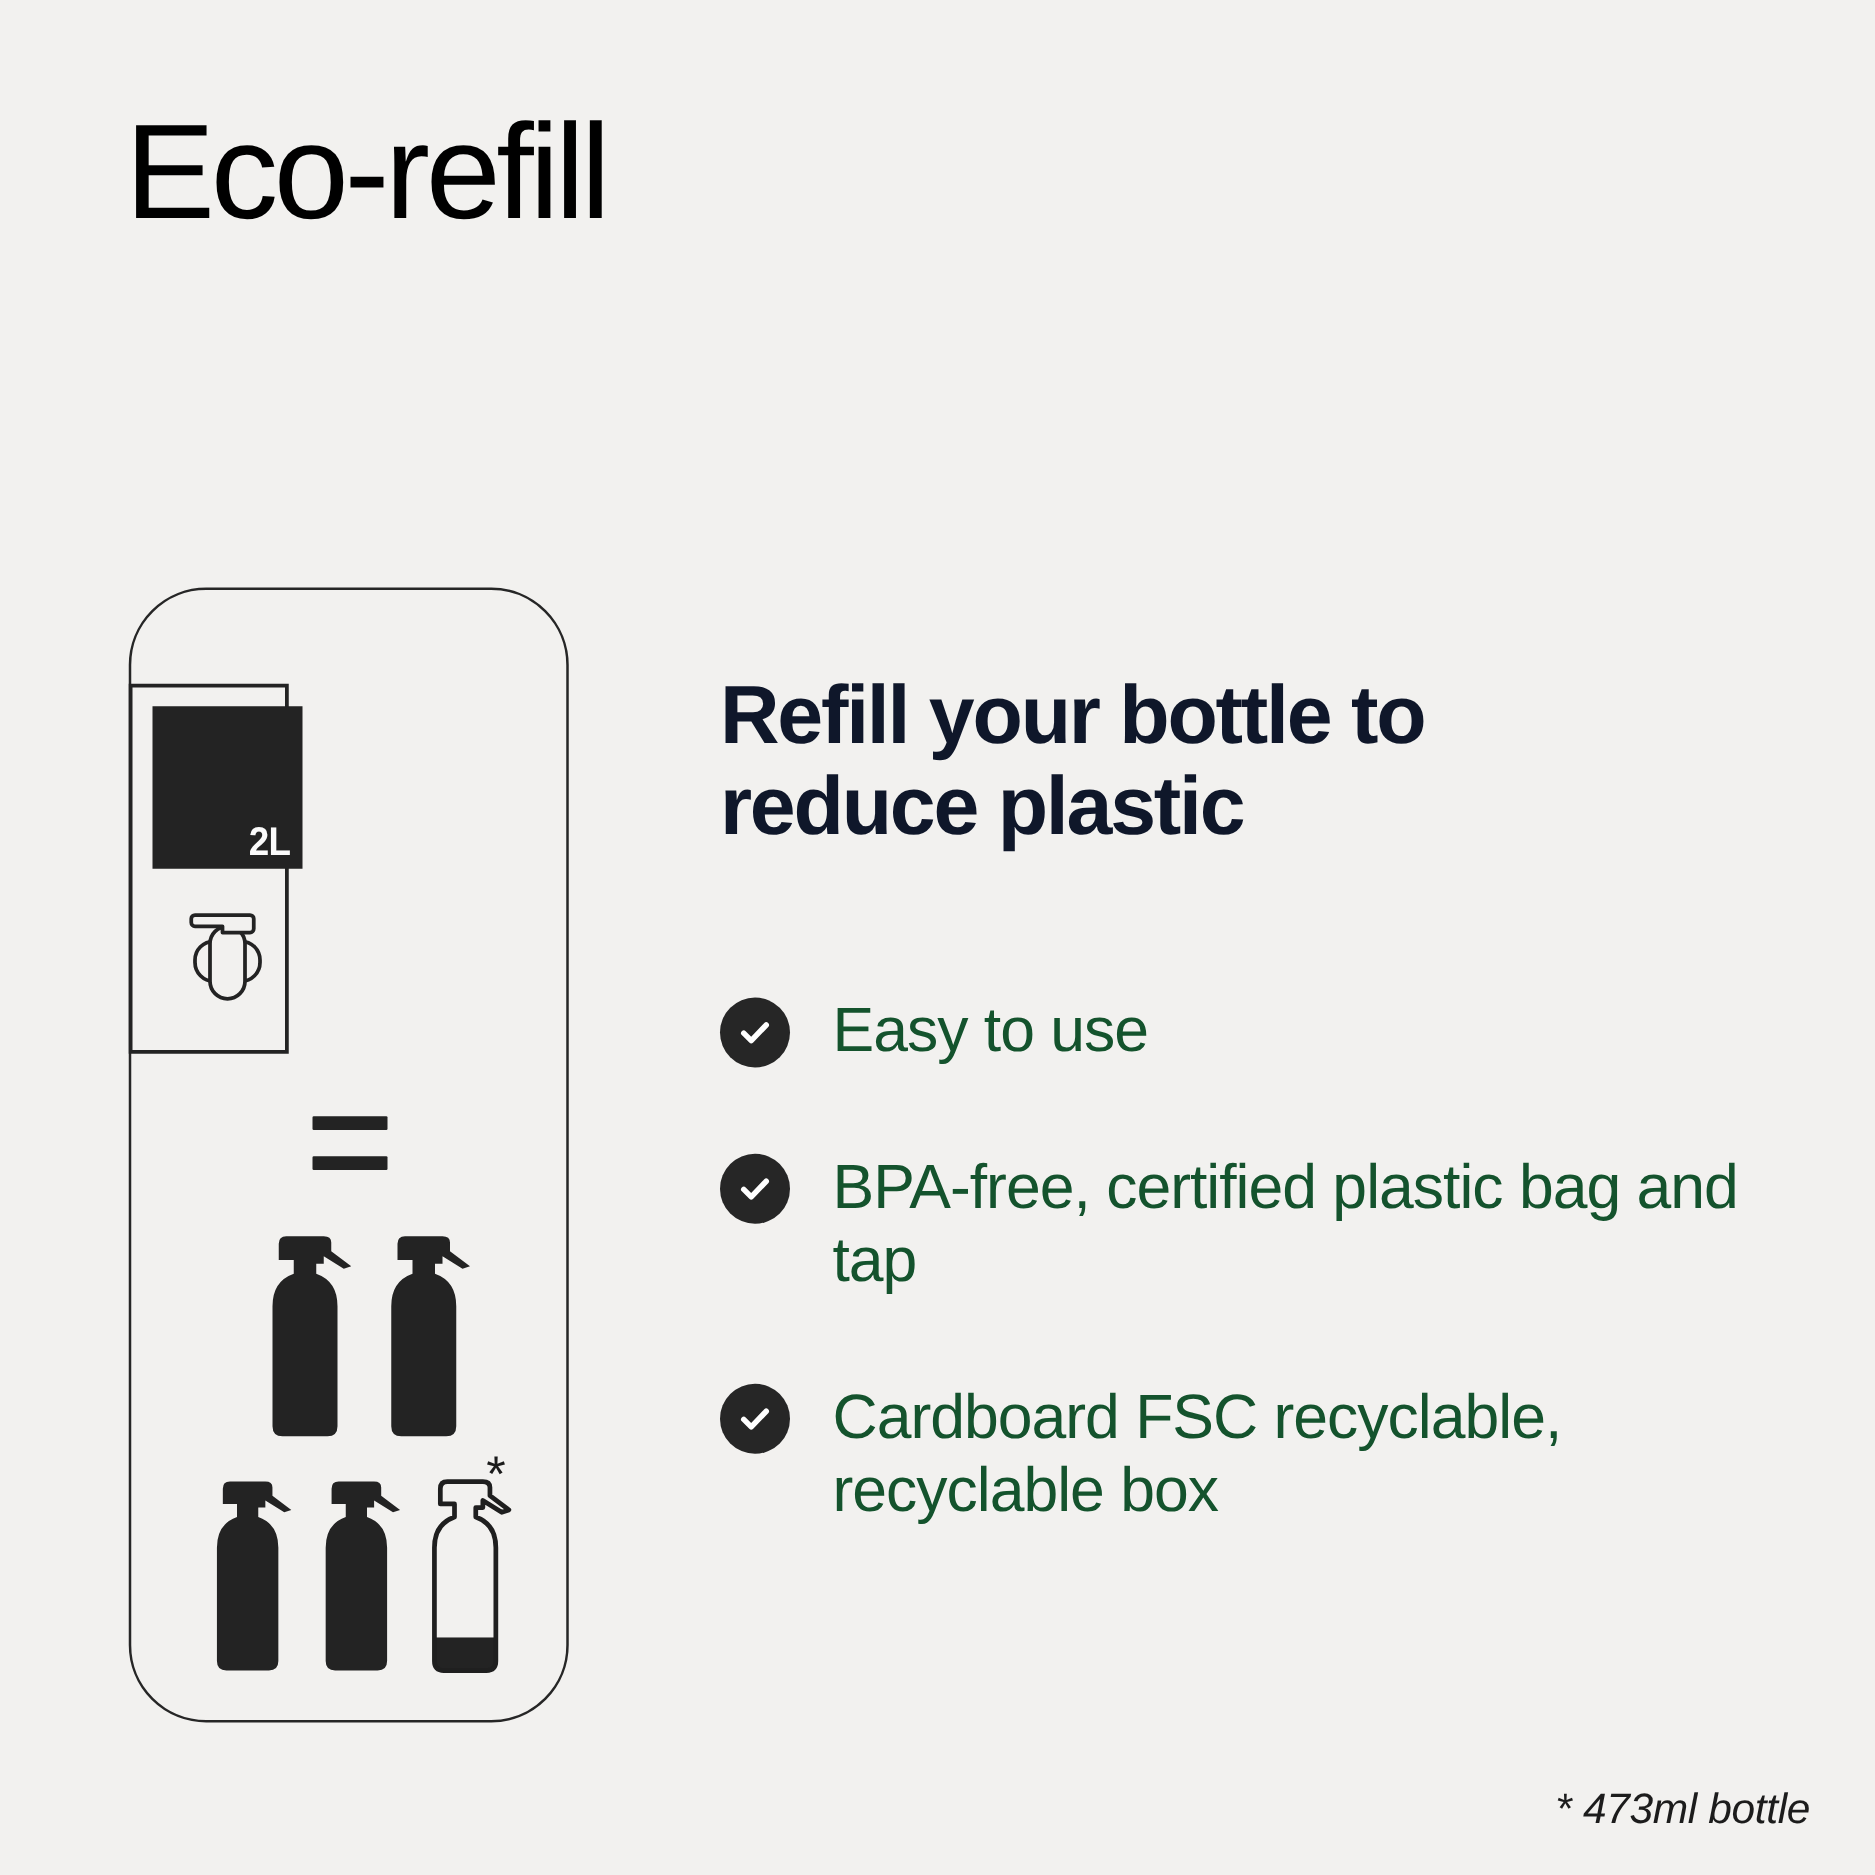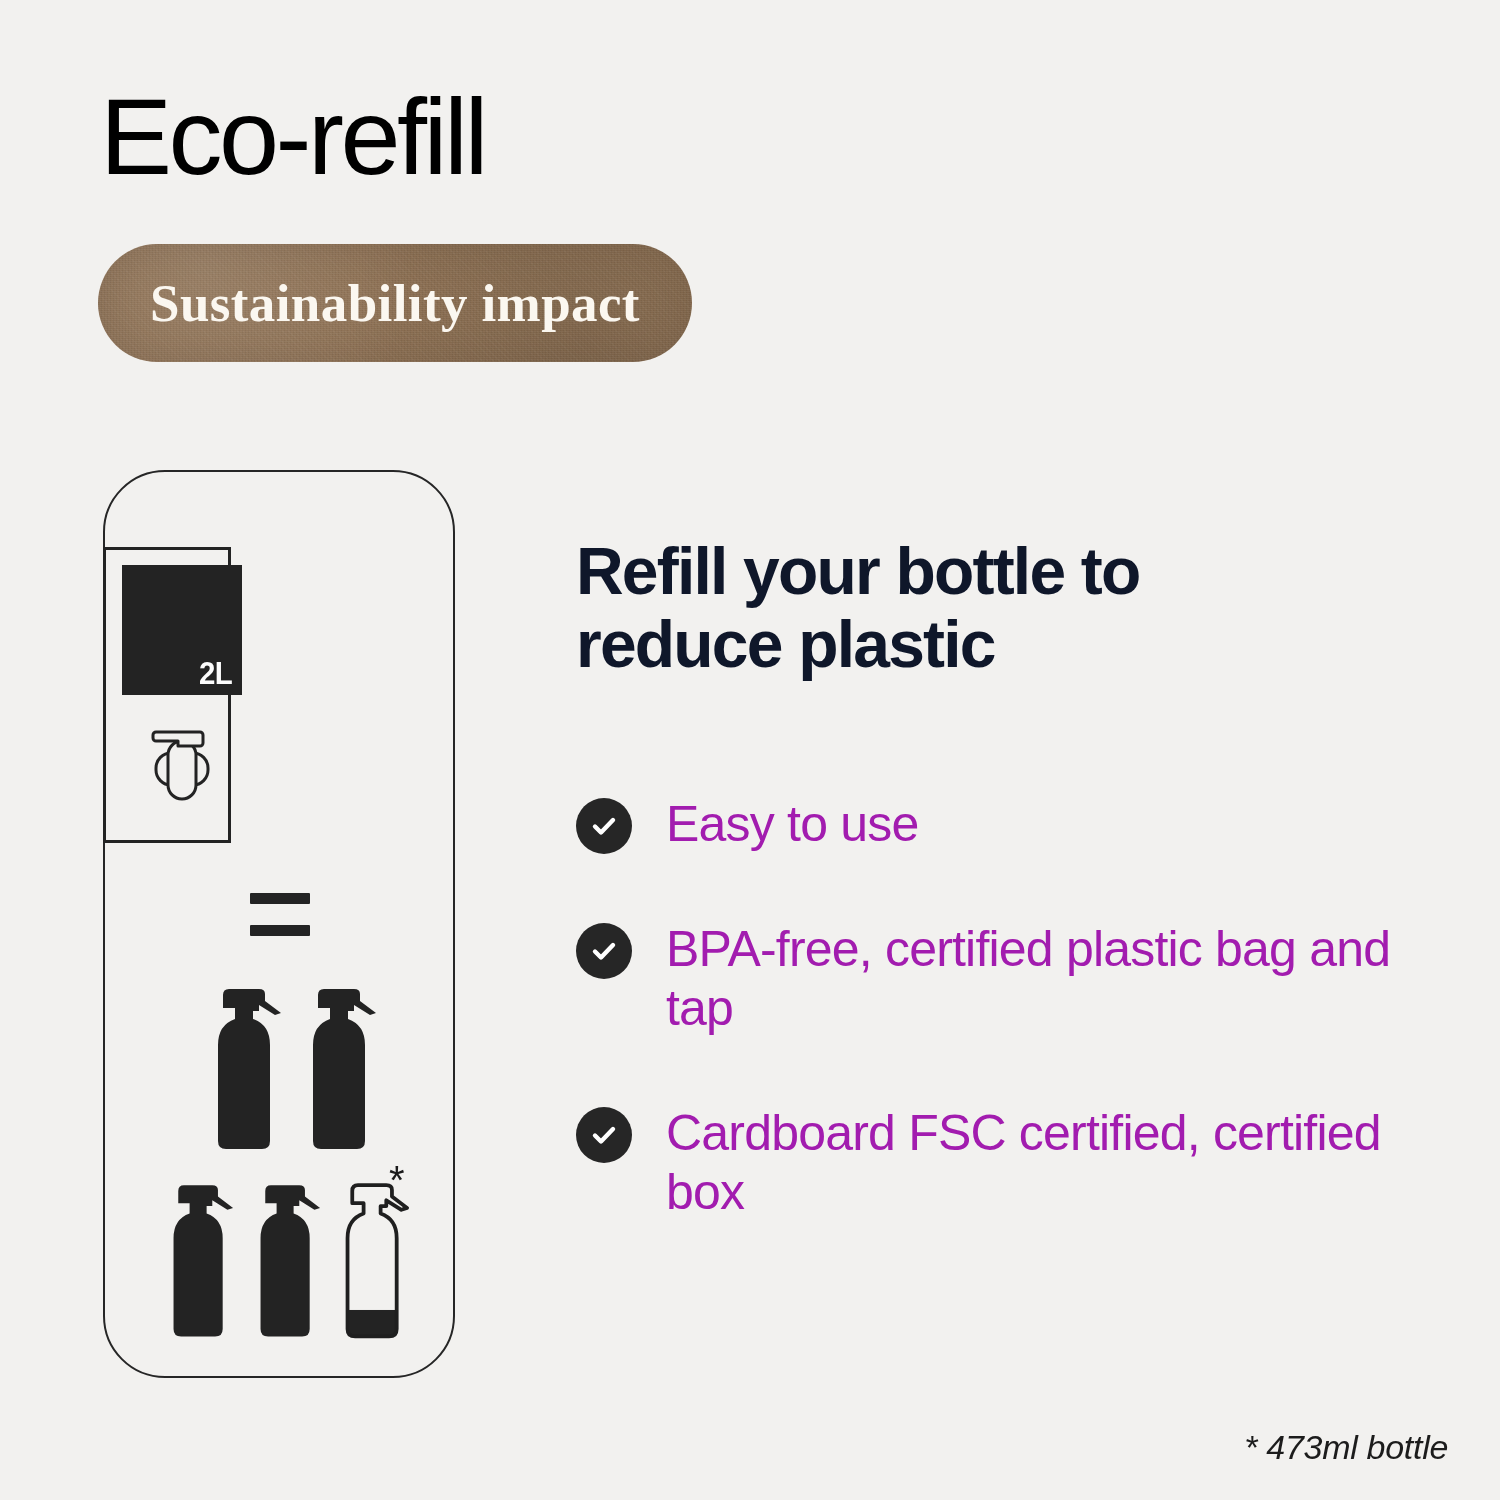--- a/index.html
+++ b/index.html
@@ -198,44 +198,41 @@
     display: flex;
     align-items: center;
     justify-content: center;
     margin-top: 3px;
   }
   .benefit-text {
     margin-left: 34px;
     font-size: 50px;
     line-height: 1.18;
     letter-spacing: -0.8px;
-    color: #a21caf;
+    color: #14532d;
     font-weight: 400;
   }
 
   .footnote {
     position: absolute;
     right: 52px;
     top: 1428px;
     font-size: 34px;
     font-style: italic;
     letter-spacing: -0.3px;
     color: #1c1c1c;
   }
 </style>
 </head>
 <body>
 
 <div class="page">
 
   <div class="title">Eco-refill</div>
 
-  <div class="pill">
-    <span class="pill-text">Sustainability impact</span>
-  </div>
 
   <div class="illus-card"></div>
 
   <div class="box-outline">
     <div class="pouch">
       <span class="pouch-label">2L</span>
     </div>
     <svg class="tap-icon" viewBox="0 0 80 92">
       <path d="M14 54 a15 15 0 0 1 15 -15 h22 a15 15 0 0 1 15 15 v2 a15 15 0 0 1 -15 15 h-22 a15 15 0 0 1 -15 -15 z" fill="none" stroke="#232323" stroke-width="3"></path>
       <rect x="26" y="27" width="28" height="58" rx="14" ry="14" fill="#f2f1ef" stroke="#232323" stroke-width="3"></rect>
@@ -299,19 +296,19 @@
       </span>
       <span class="benefit-text">BPA-free, certified plastic bag and tap</span>
     </div>
 
     <div class="benefit">
       <span class="check-badge">
         <svg width="32" height="32" viewBox="0 0 32 32">
           <path d="M7 16.5 L13 22.5 L25 10" fill="none" stroke="#ffffff" stroke-width="4.4" stroke-linecap="round" stroke-linejoin="round"></path>
         </svg>
       </span>
-      <span class="benefit-text">Cardboard FSC certified, certified box</span>
+      <span class="benefit-text">Cardboard FSC recyclable, recyclable box</span>
     </div>
   </div>
 
   <div class="footnote">* 473ml bottle</div>
 
 </div>
 
 </body></html>

